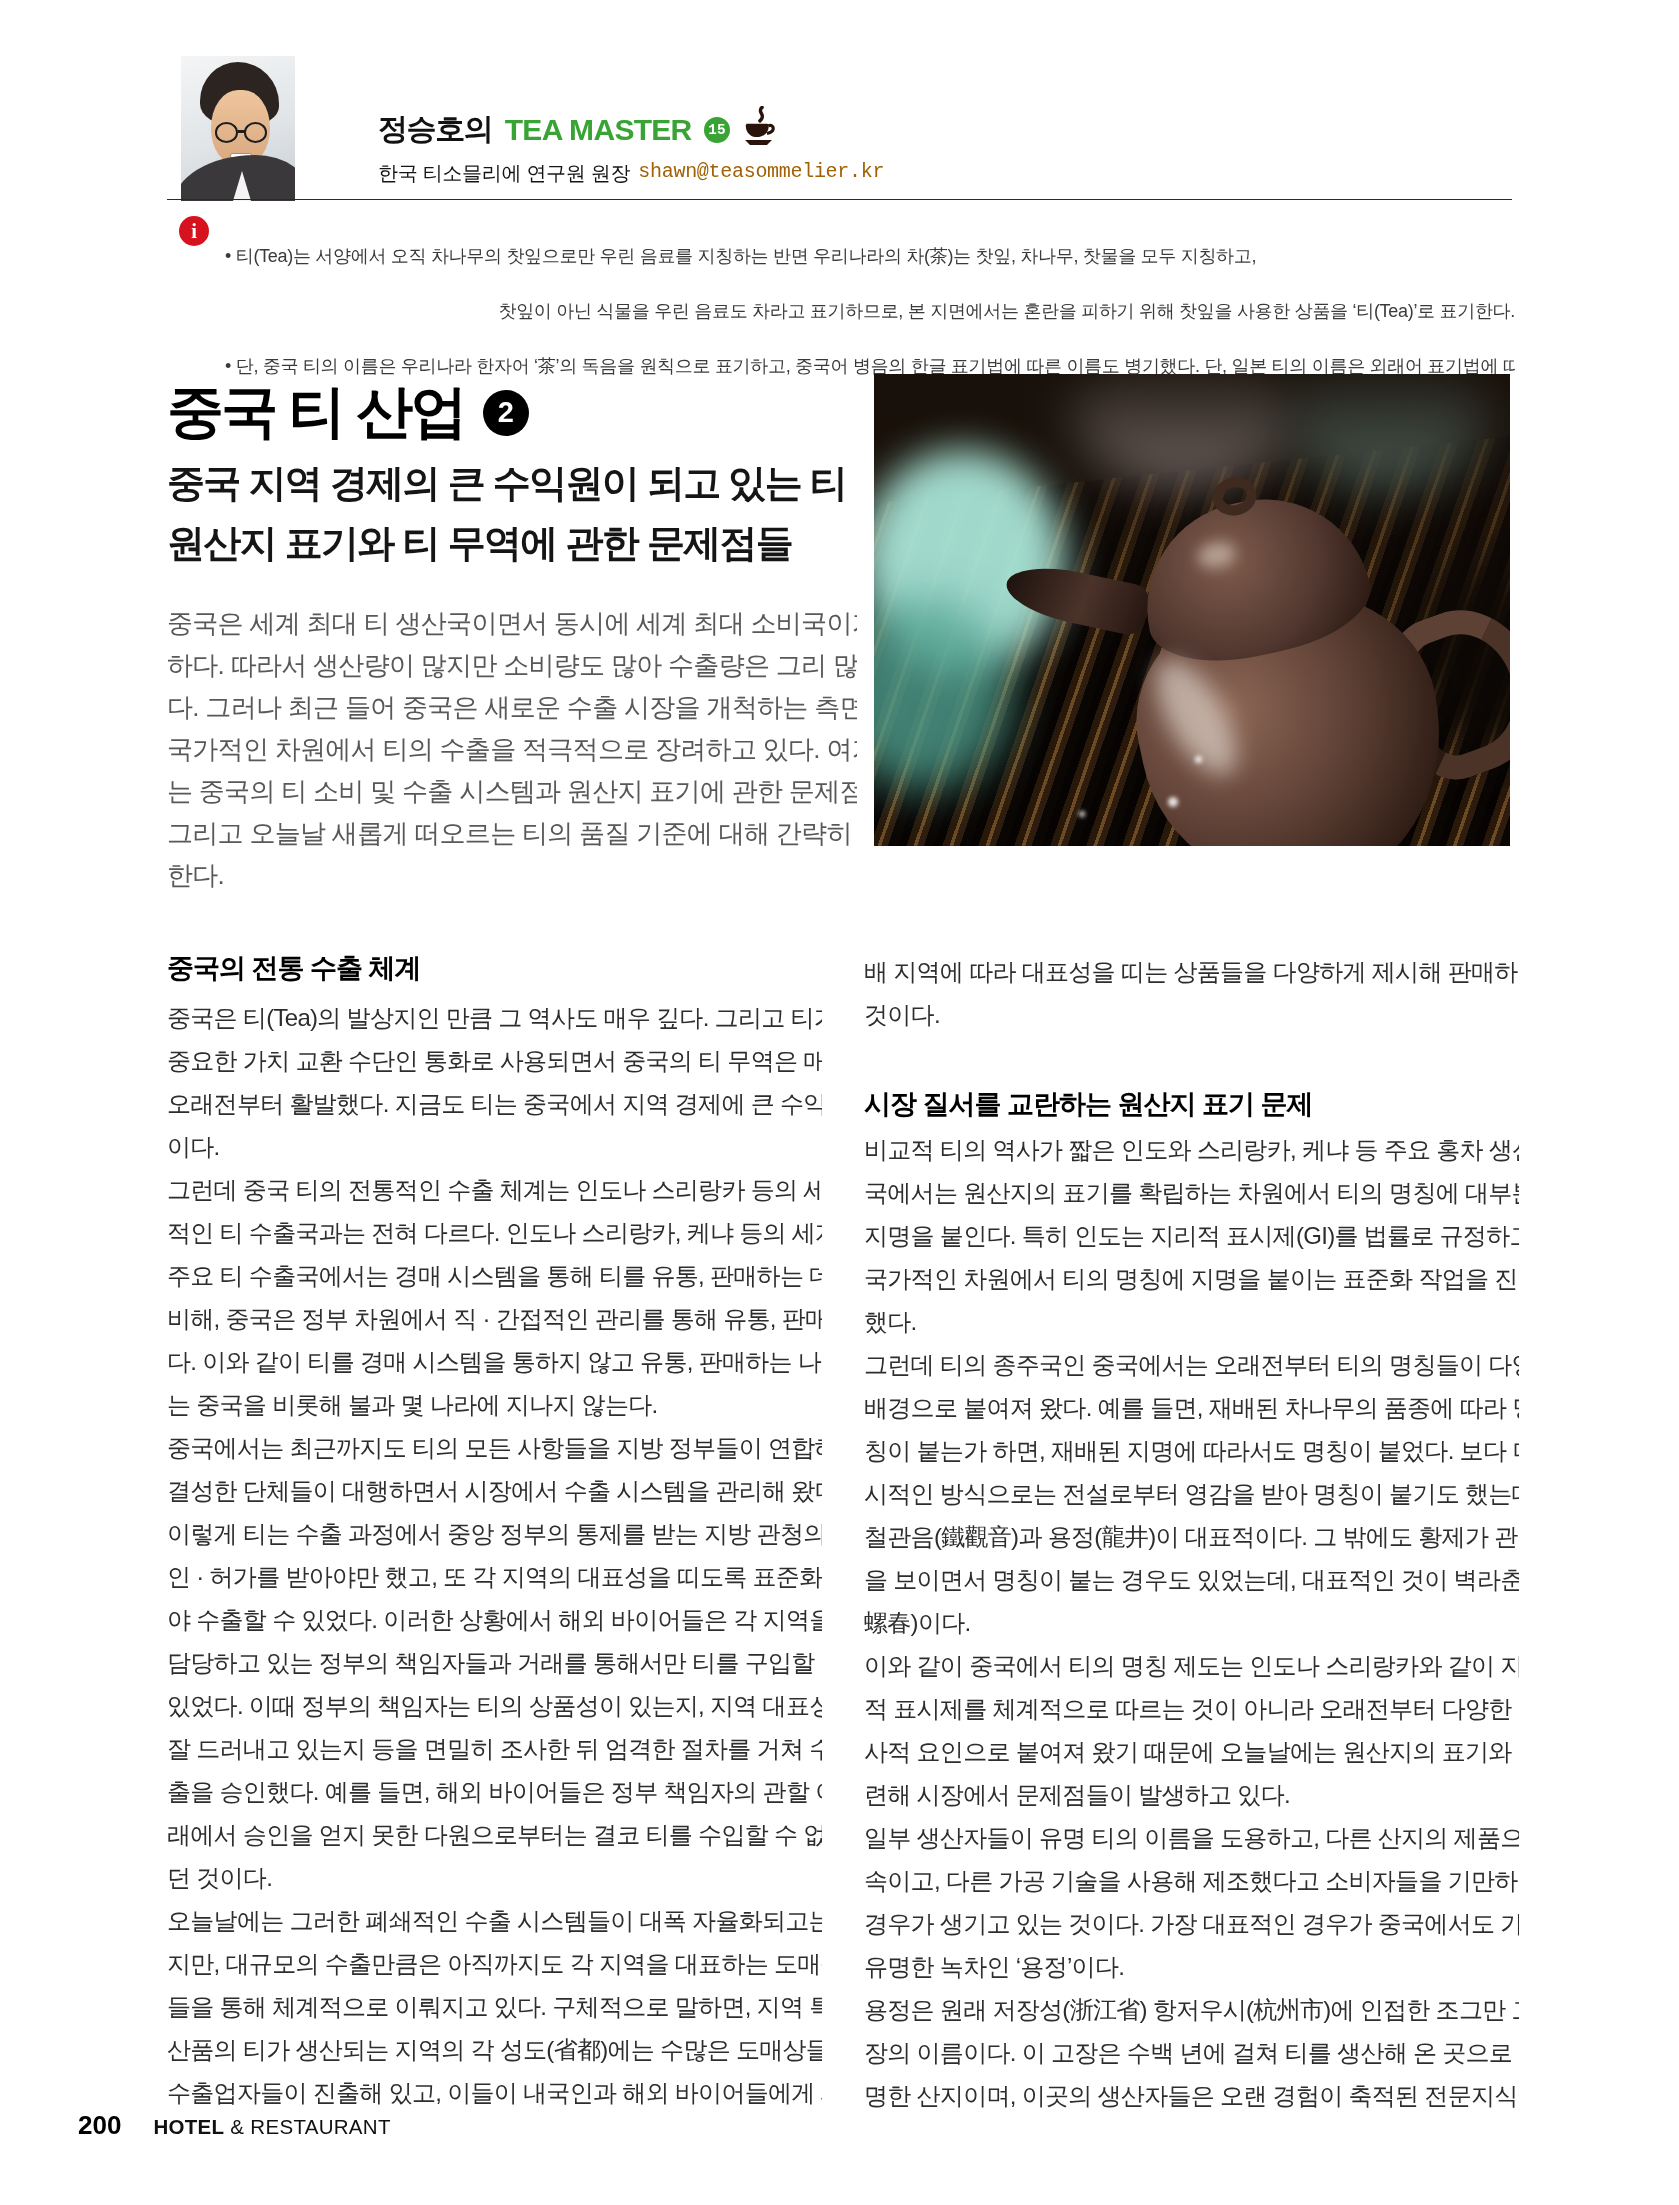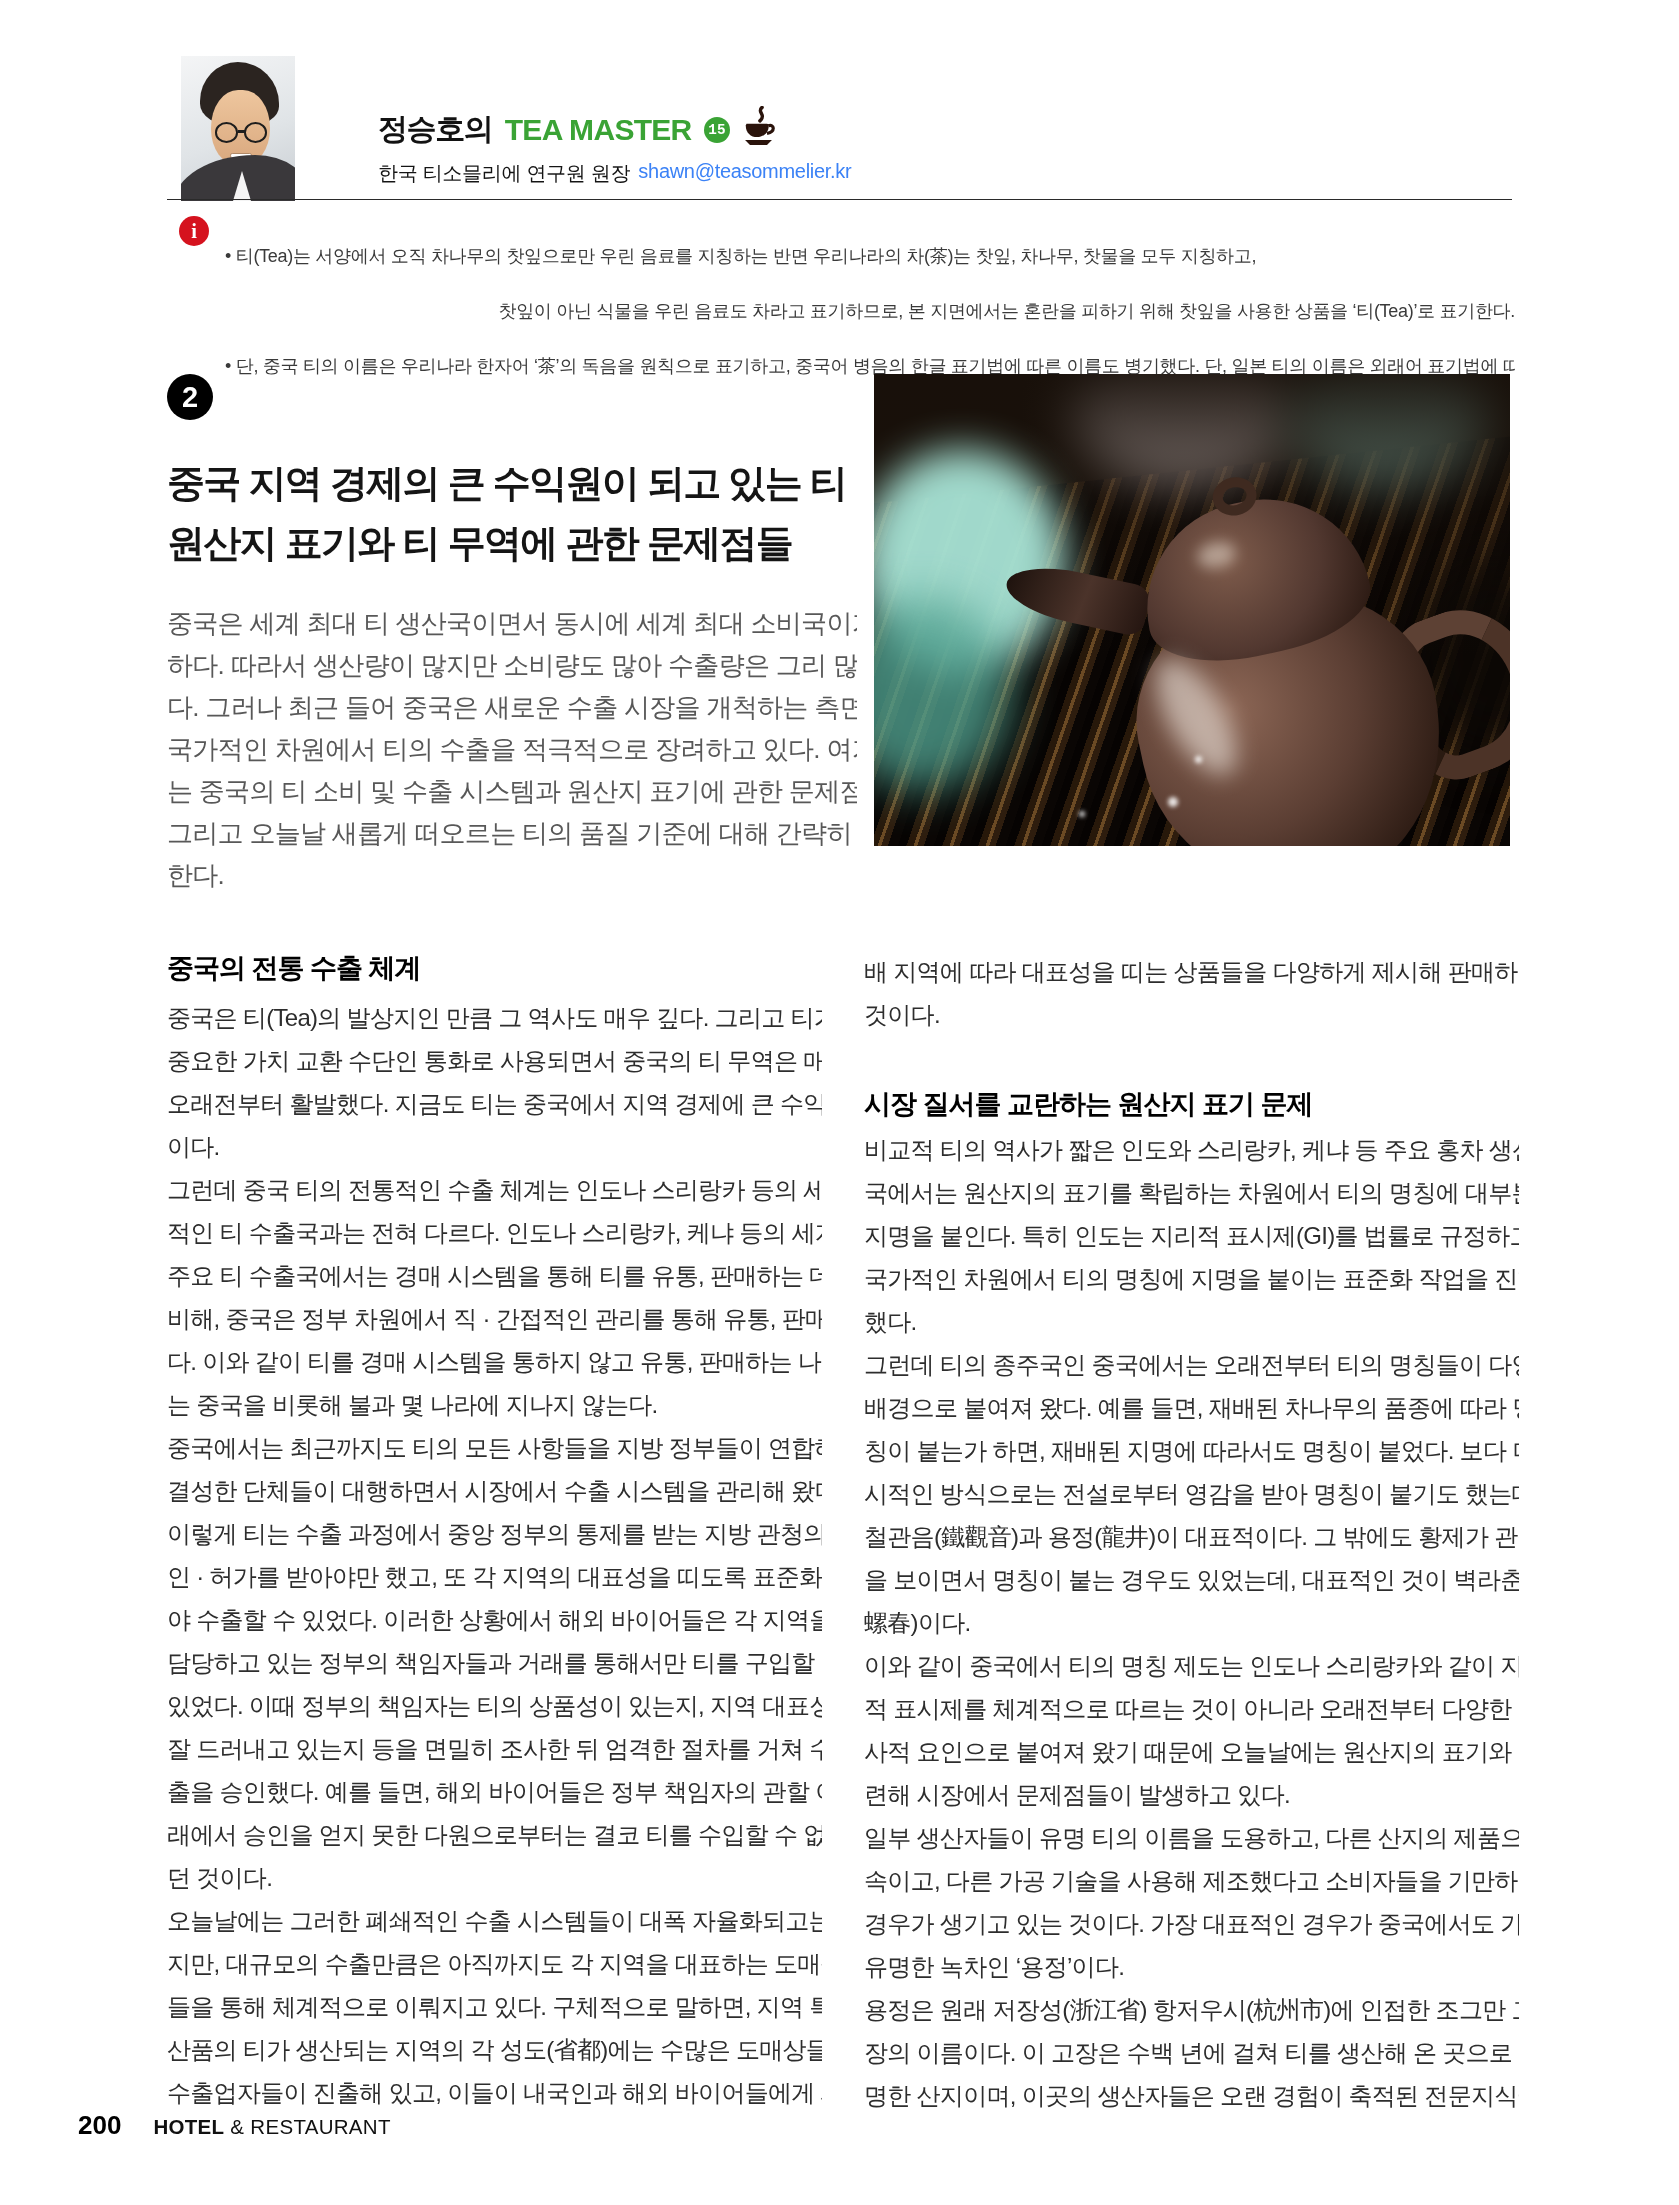--- a/index.html
+++ b/index.html
@@ -27,21 +27,21 @@
     clip-path:polygon(50% 0,100% 100%,0 100%); }
 
   .masthead-text { position:absolute; left:378px; top:109px; }
   .mast-line1 { display:flex; align-items:center; gap:12.3px; }
   .mast-author { font-size:30px; font-weight:bold; color:#121212; letter-spacing:-1.4px; }
   .mast-series { font-size:30px; font-weight:bold; color:#3aa335; letter-spacing:-0.7px; }
   .badge-episode { width:26px; height:26px; border-radius:50%; background:#3aa335; color:#fff;
     font-size:14.3px; font-weight:bold; display:flex; align-items:center; justify-content:center;font-family:Liberation Mono, monospace; }
   .teacup { width:33px; height:41px; margin-top:-5.5px; }
   .mast-line2 { margin-top:9.6px; font-size:20px; color:#141414; letter-spacing:-0.3px; display:flex; gap:8.2px; }
-  .mast-email { color:#3b82f6; text-decoration:none; }
+  .mast-email { color:#a16207; text-decoration:none;font-family:Liberation Mono, monospace; }
 
   .rule { position:absolute; left:167px; top:199px; width:1345px; height:1.4px; background:#2a2a2a; }
 
   
   .info-icon { position:absolute; left:179px; top:216px; width:30px; height:30px; border-radius:50%;
     background:#d5121e; color:#fff; font-size:20.5px; font-weight:bold;
     font-family:"Liberation Serif","DejaVu Serif",serif;
     display:flex; align-items:center; justify-content:center; }
   .info-note { position:absolute; left:225px; top:213px; width:1290px; overflow:hidden;
     font-size:18px; line-height:23px; color:#3a3a3a; letter-spacing:-0.3px; }
@@ -149,20 +149,21 @@
   <div class="rule"></div>
 
   <div class="info-icon">i</div>
   <div class="info-note">
     <div class="line">• 티(Tea)는 서양에서 오직 차나무의 찻잎으로만 우린 음료를 지칭하는 반면 우리나라의 차(茶)는 찻잎, 차나무, 찻물을 모두 지칭하고,</div>
     <div class="line indent">찻잎이 아닌 식물을 우린 음료도 차라고 표기하므로, 본 지면에서는 혼란을 피하기 위해 찻잎을 사용한 상품을 ‘티(Tea)’로 표기한다.</div>
     <div class="line">• 단, 중국 티의 이름은 우리나라 한자어 ‘茶’의 독음을 원칙으로 표기하고, 중국어 병음의 한글 표기법에 따른 이름도 병기했다. 단, 일본 티의 이름은 외래어 표기법에 따른다.</div>
   </div>
 
   <div class="title-row">
+    <span class="title">중국 티 산업</span>
     <span class="badge-title">2</span>
   </div>
   <div class="subtitle">중국 지역 경제의 큰 수익원이 되고 있는 티
 원산지 표기와 티 무역에 관한 문제점들</div>
   <div class="intro">중국은 세계 최대 티 생산국이면서 동시에 세계 최대 소비국이기도
 하다. 따라서 생산량이 많지만 소비량도 많아 수출량은 그리 많지 않
 다. 그러나 최근 들어 중국은 새로운 수출 시장을 개척하는 측면에서
 국가적인 차원에서 티의 수출을 적극적으로 장려하고 있다. 여기서
 는 중국의 티 소비 및 수출 시스템과 원산지 표기에 관한 문제점들,
 그리고 오늘날 새롭게 떠오르는 티의 품질 기준에 대해 간략히 소개

